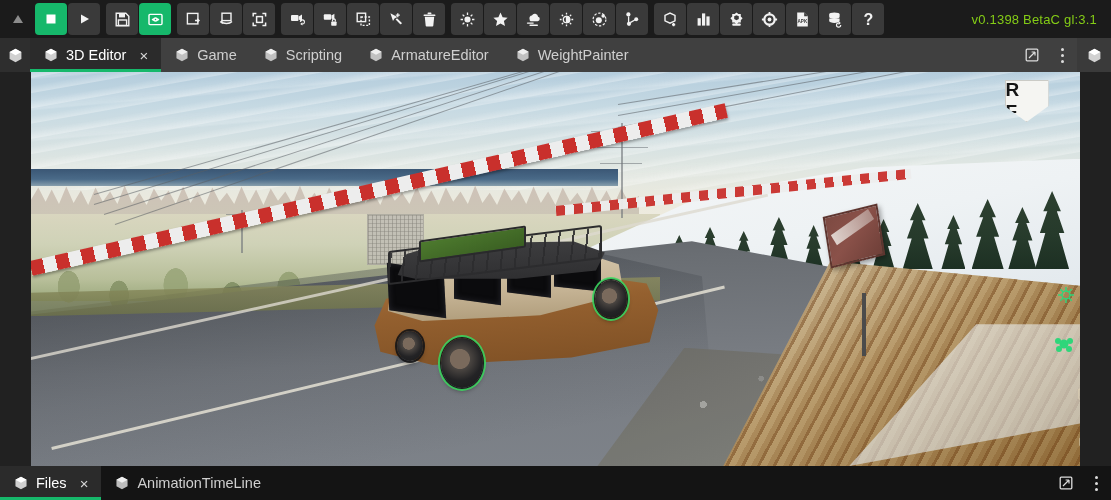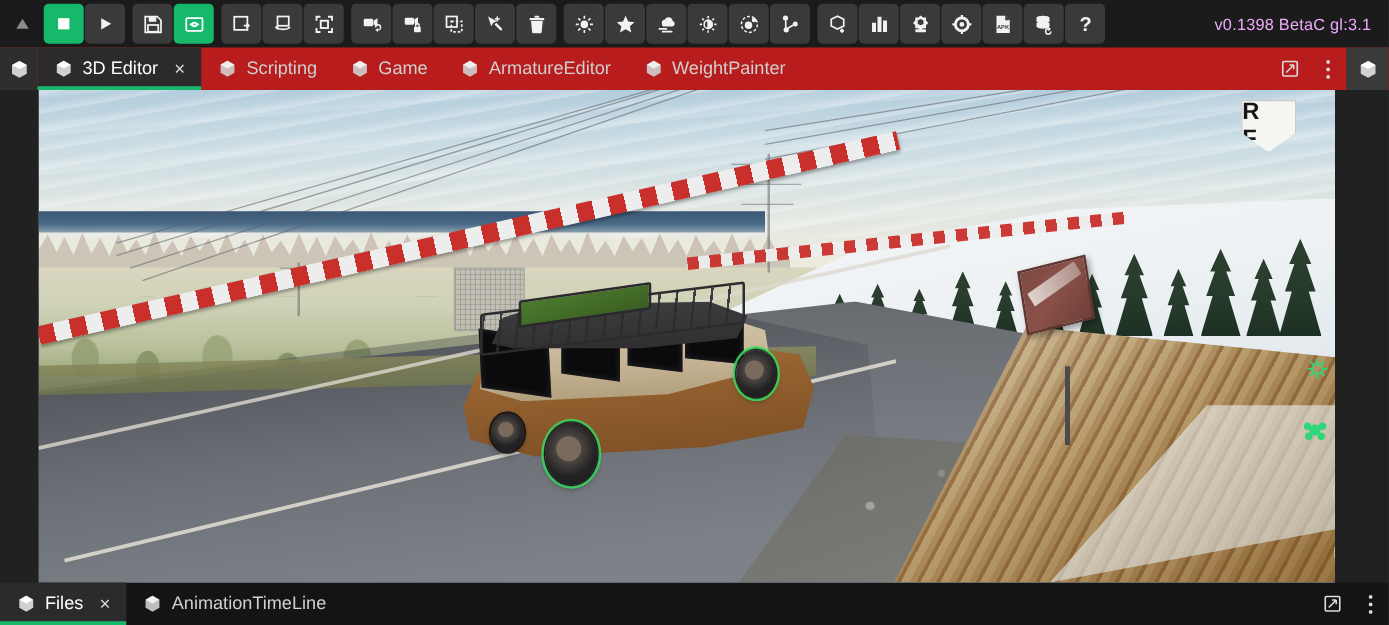--- a/index.html
+++ b/index.html
@@ -25,28 +25,28 @@
     display: flex; align-items: center; justify-content: center;
     background: #3a3a3a; border-radius: 4px;
     color: #f2f2f2; cursor: pointer;
     position: relative;
   }
   .tb-btn.flat { background: transparent; }
   .tb-btn.accent { background: #16b86b; }
   .tb-btn svg { display: block; }
   .tb-spacer { flex: 1 1 auto; }
   #version {
-    color: #f0abfc; font-size: 13px; letter-spacing: .2px;
+    color: #84cc16; font-size: 13px; letter-spacing: .2px;
     padding-right: 8px; white-space: nowrap;
   }
 
   
   #tabbar {
     height: 34px; flex: 0 0 34px;
-    background: #b91c1c;
+    background: #404040;
     display: flex; align-items: stretch;
     position: relative;
   }
   .tab-corner {
     width: 30px; display: flex; align-items: center; justify-content: center;
     background: #2e2e2e; cursor: pointer;
   }
   .tab {
     display: flex; align-items: center; gap: 7px;
     padding: 0 13px; cursor: pointer;
@@ -67,21 +67,21 @@
     color: #dcdcdc; cursor: pointer;
   }
   .tabbar-end {
     width: 34px; background: #3a3a3a; display: flex;
     align-items: center; justify-content: center; cursor: pointer;
   }
 
   
   #viewport-wrap {
     flex: 1 1 auto; background: #212121;
-    padding: 0 43px 0 31px; position: relative;
+    padding: 0 31px 0 31px; position: relative;
   }
   #viewport {
     width: 100%; height: 100%; position: relative; overflow: hidden;
     background: #9fb4c4;
   }
   
   .sky {
     position: absolute; left: 0; top: 0; width: 100%; height: 43%;
     background: linear-gradient(180deg,#b4cddd 0%,#c7dae3 22%,#dfe6e2 55%,#eceade 78%,#f0ece0 100%);
   }
@@ -522,29 +522,29 @@
         </svg>
       <span>3D Editor</span>
       <span class="tabclose">×</span>
     </div>
 
     <div class="tab">
       <svg width="16" height="16" viewBox="0 0 17 17" fill="#cfcfcf">
           <path d="M8.5 1.8 14.4 5v7L8.5 15.2 2.6 12V5z" opacity=".9"></path>
           <path d="M8.5 1.8 14.4 5 8.5 8.2 2.6 5z" fill="#efefef"></path>
         </svg>
-      <span>Scripting</span>
+      <span>Game</span>
     </div>
 
     <div class="tab">
       <svg width="16" height="16" viewBox="0 0 17 17" fill="#cfcfcf">
           <path d="M8.5 1.8 14.4 5v7L8.5 15.2 2.6 12V5z" opacity=".9"></path>
           <path d="M8.5 1.8 14.4 5 8.5 8.2 2.6 5z" fill="#efefef"></path>
         </svg>
-      <span>Game</span>
+      <span>Scripting</span>
     </div>
 
 
     <div class="tab">
       <svg width="16" height="16" viewBox="0 0 17 17" fill="#cfcfcf">
           <path d="M8.5 1.8 14.4 5v7L8.5 15.2 2.6 12V5z" opacity=".9"></path>
           <path d="M8.5 1.8 14.4 5 8.5 8.2 2.6 5z" fill="#efefef"></path>
         </svg>
       <span>ArmatureEditor</span>
     </div>

